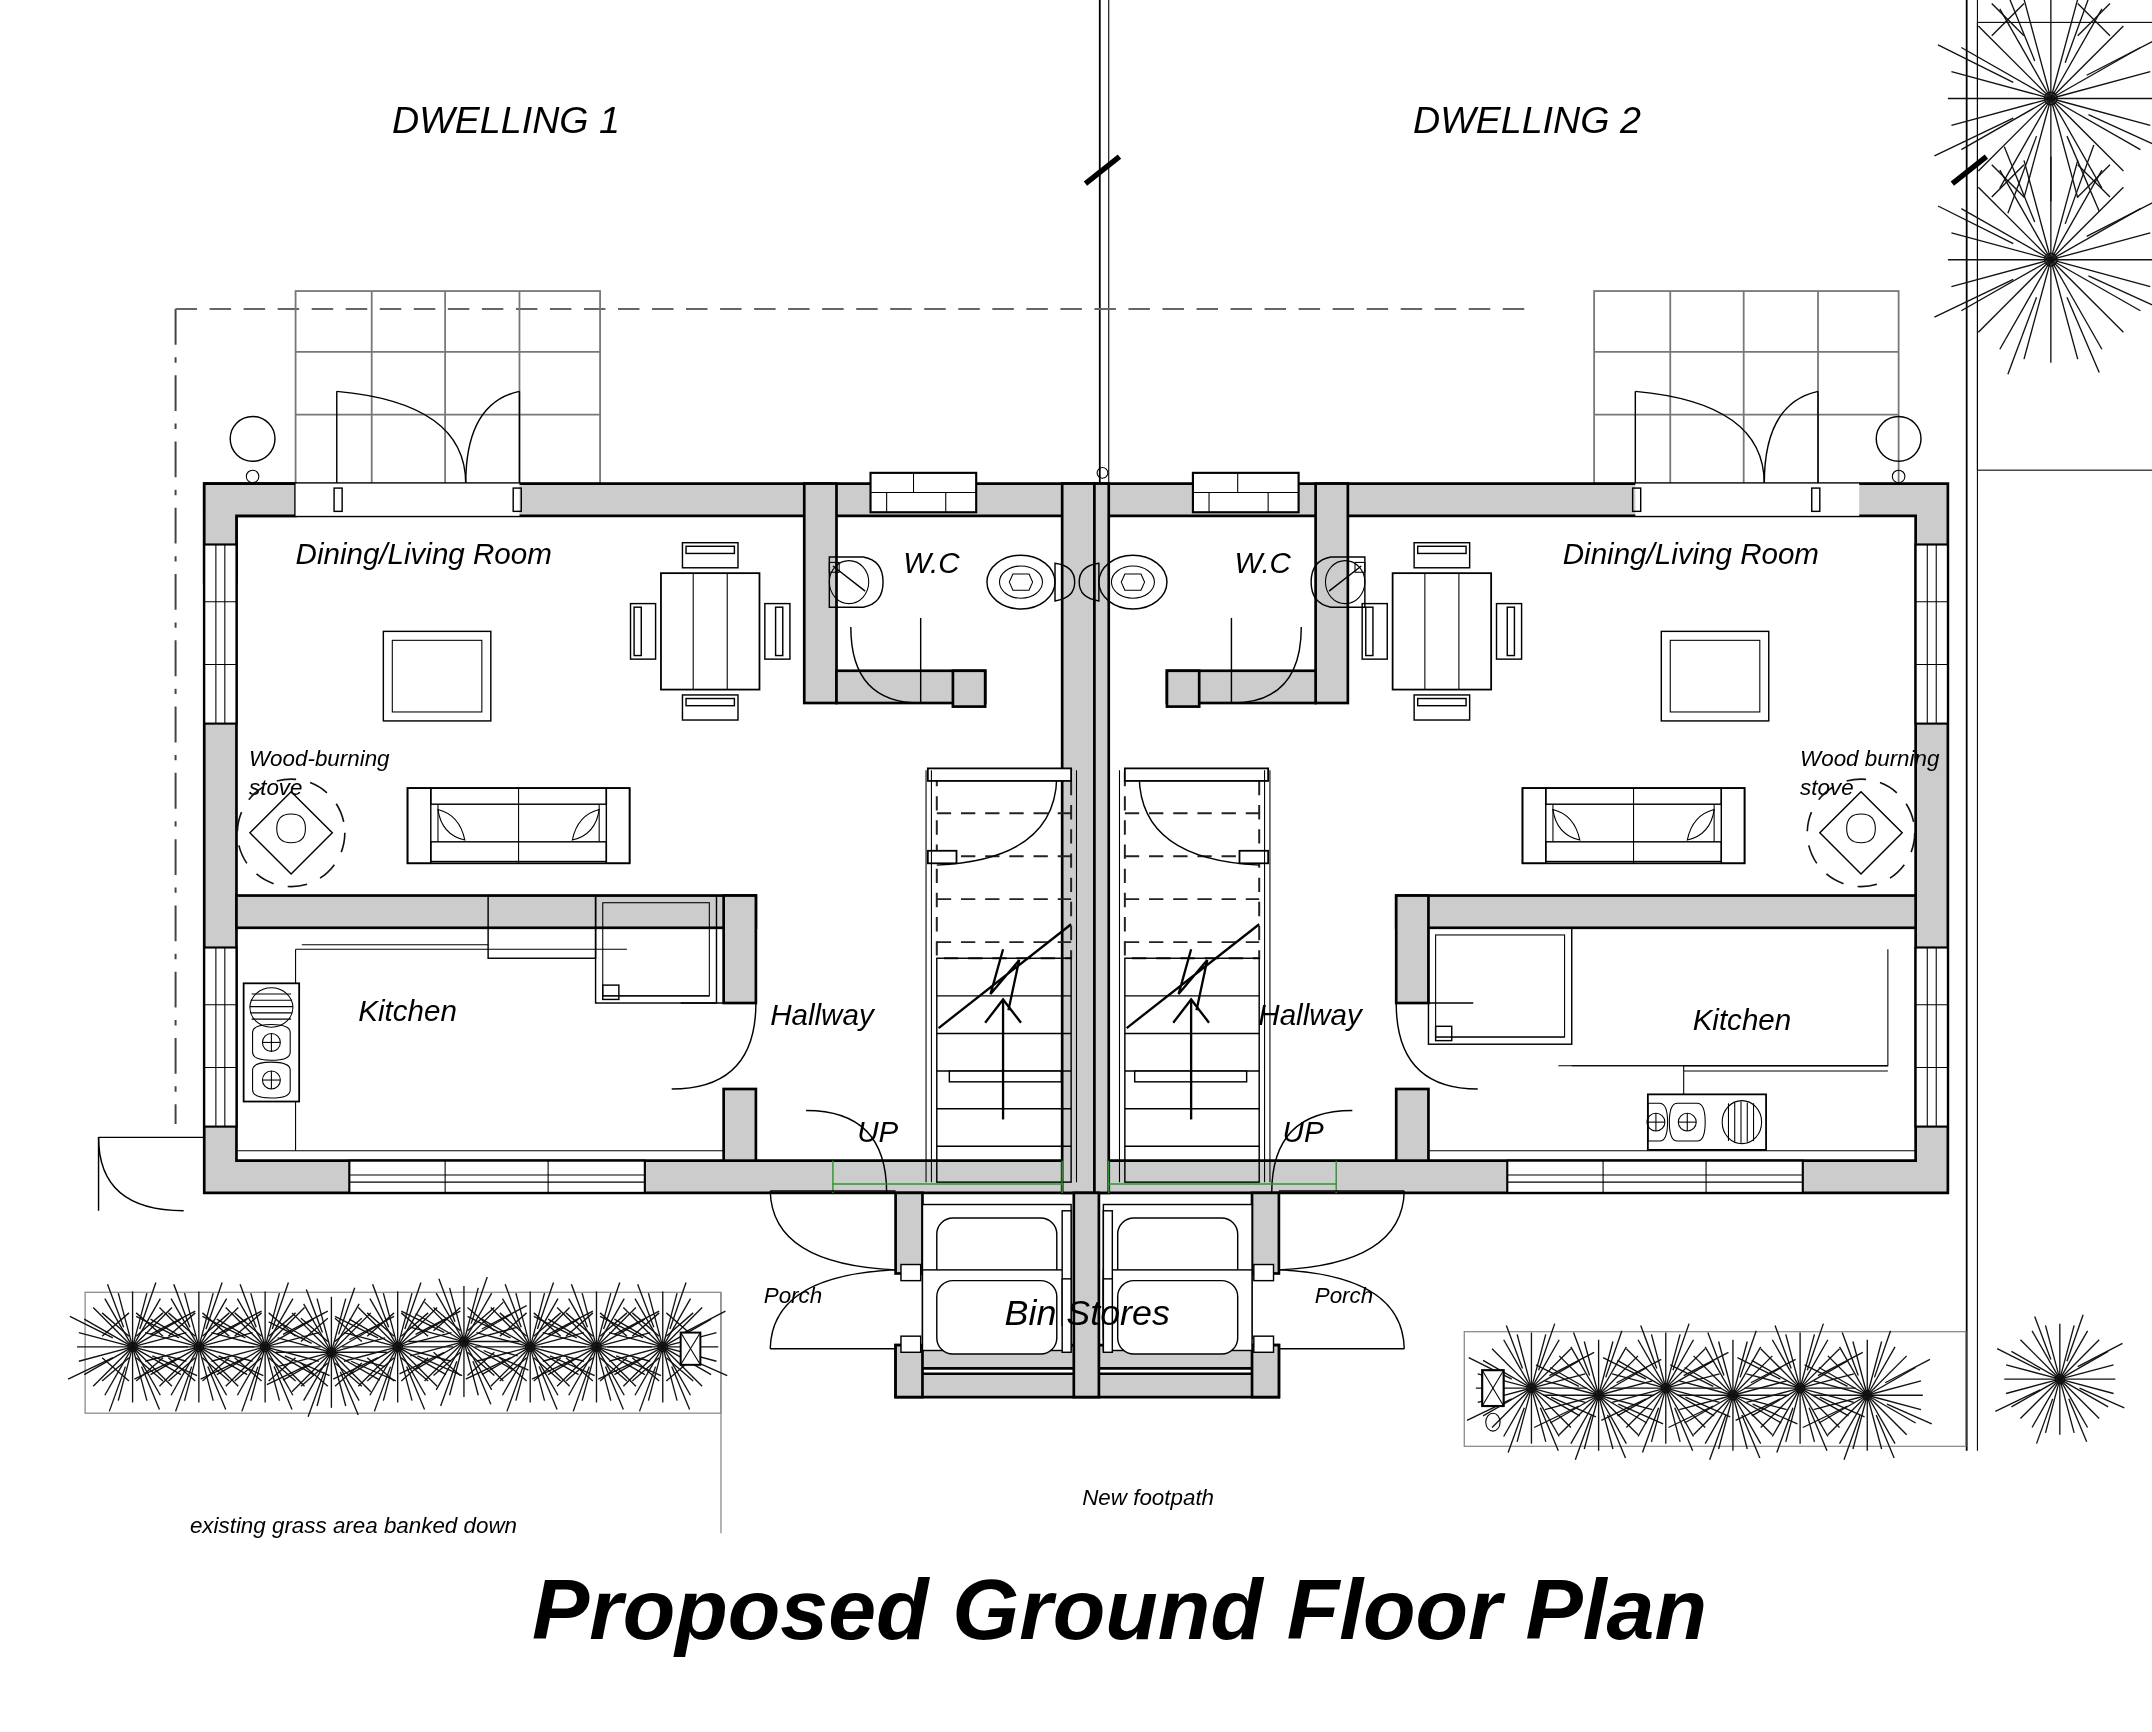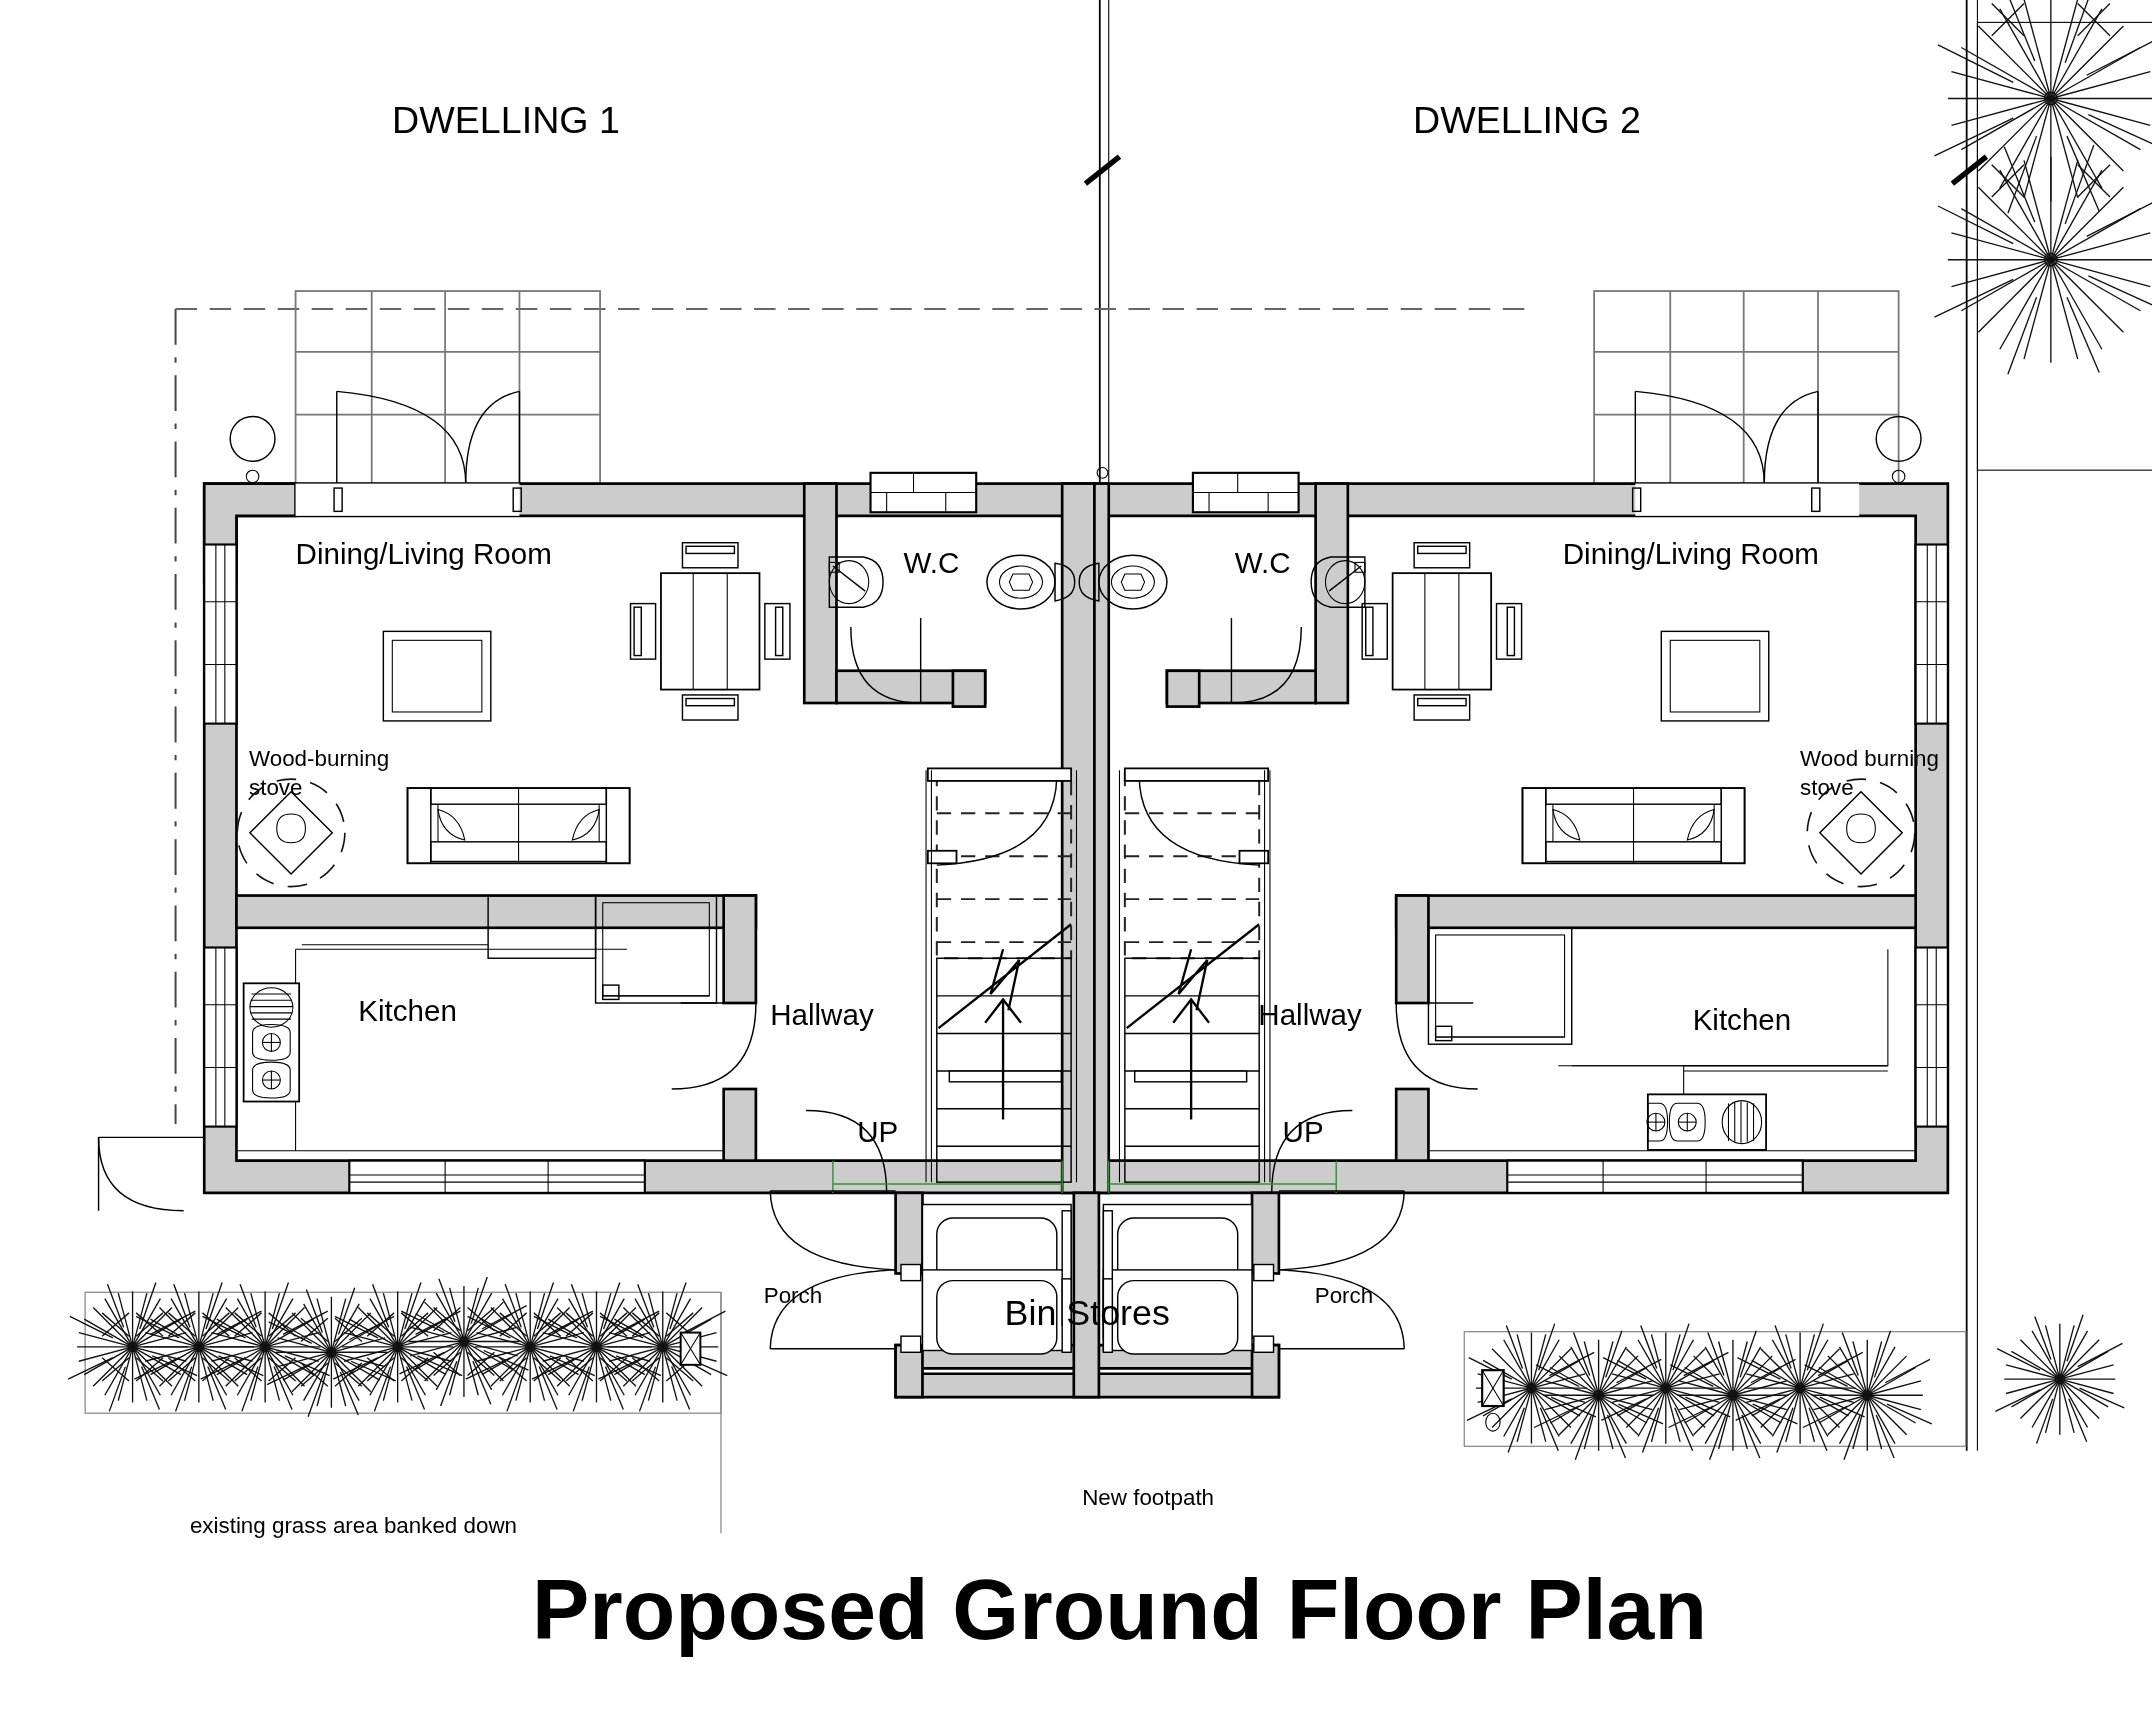--- a/index.html
+++ b/index.html
@@ -1,18 +1,18 @@
 <!DOCTYPE html>
 <html style="font-size:14.3px"><head>
 <meta charset="utf-8">
 <style>
   html,body{margin:0;padding:0;background:#ffffff;}
   body{width:2153px;height:1732px;overflow:hidden;
        font-family:"Liberation Sans",sans-serif;}
-  #stage{position:relative;width:2153px;height:1355px;background:#fff;}
+  #stage{position:relative;width:2153px;height:1355px;background:#fff;font-style:italic;}
   svg{display:block;}
   .wall{fill:#cccccc;stroke:#000000;stroke-width:3;}
   .thin{fill:none;stroke:#000000;stroke-width:2;}
   .thin1{fill:none;stroke:#000000;stroke-width:1.6;}
   .hair{fill:none;stroke:#000000;stroke-width:1.2;}
   .grey{fill:none;stroke:#777777;stroke-width:2;}
   .greythin{fill:none;stroke:#888888;stroke-width:1.4;}
   .dash{fill:none;stroke:#666666;stroke-width:2.2;stroke-dasharray:24 14;}
   .dashdot{fill:none;stroke:#444444;stroke-width:2.2;stroke-dasharray:40 14 6 14;}
   .dashstair{fill:none;stroke:#222222;stroke-width:2.2;stroke-dasharray:16 11;}

